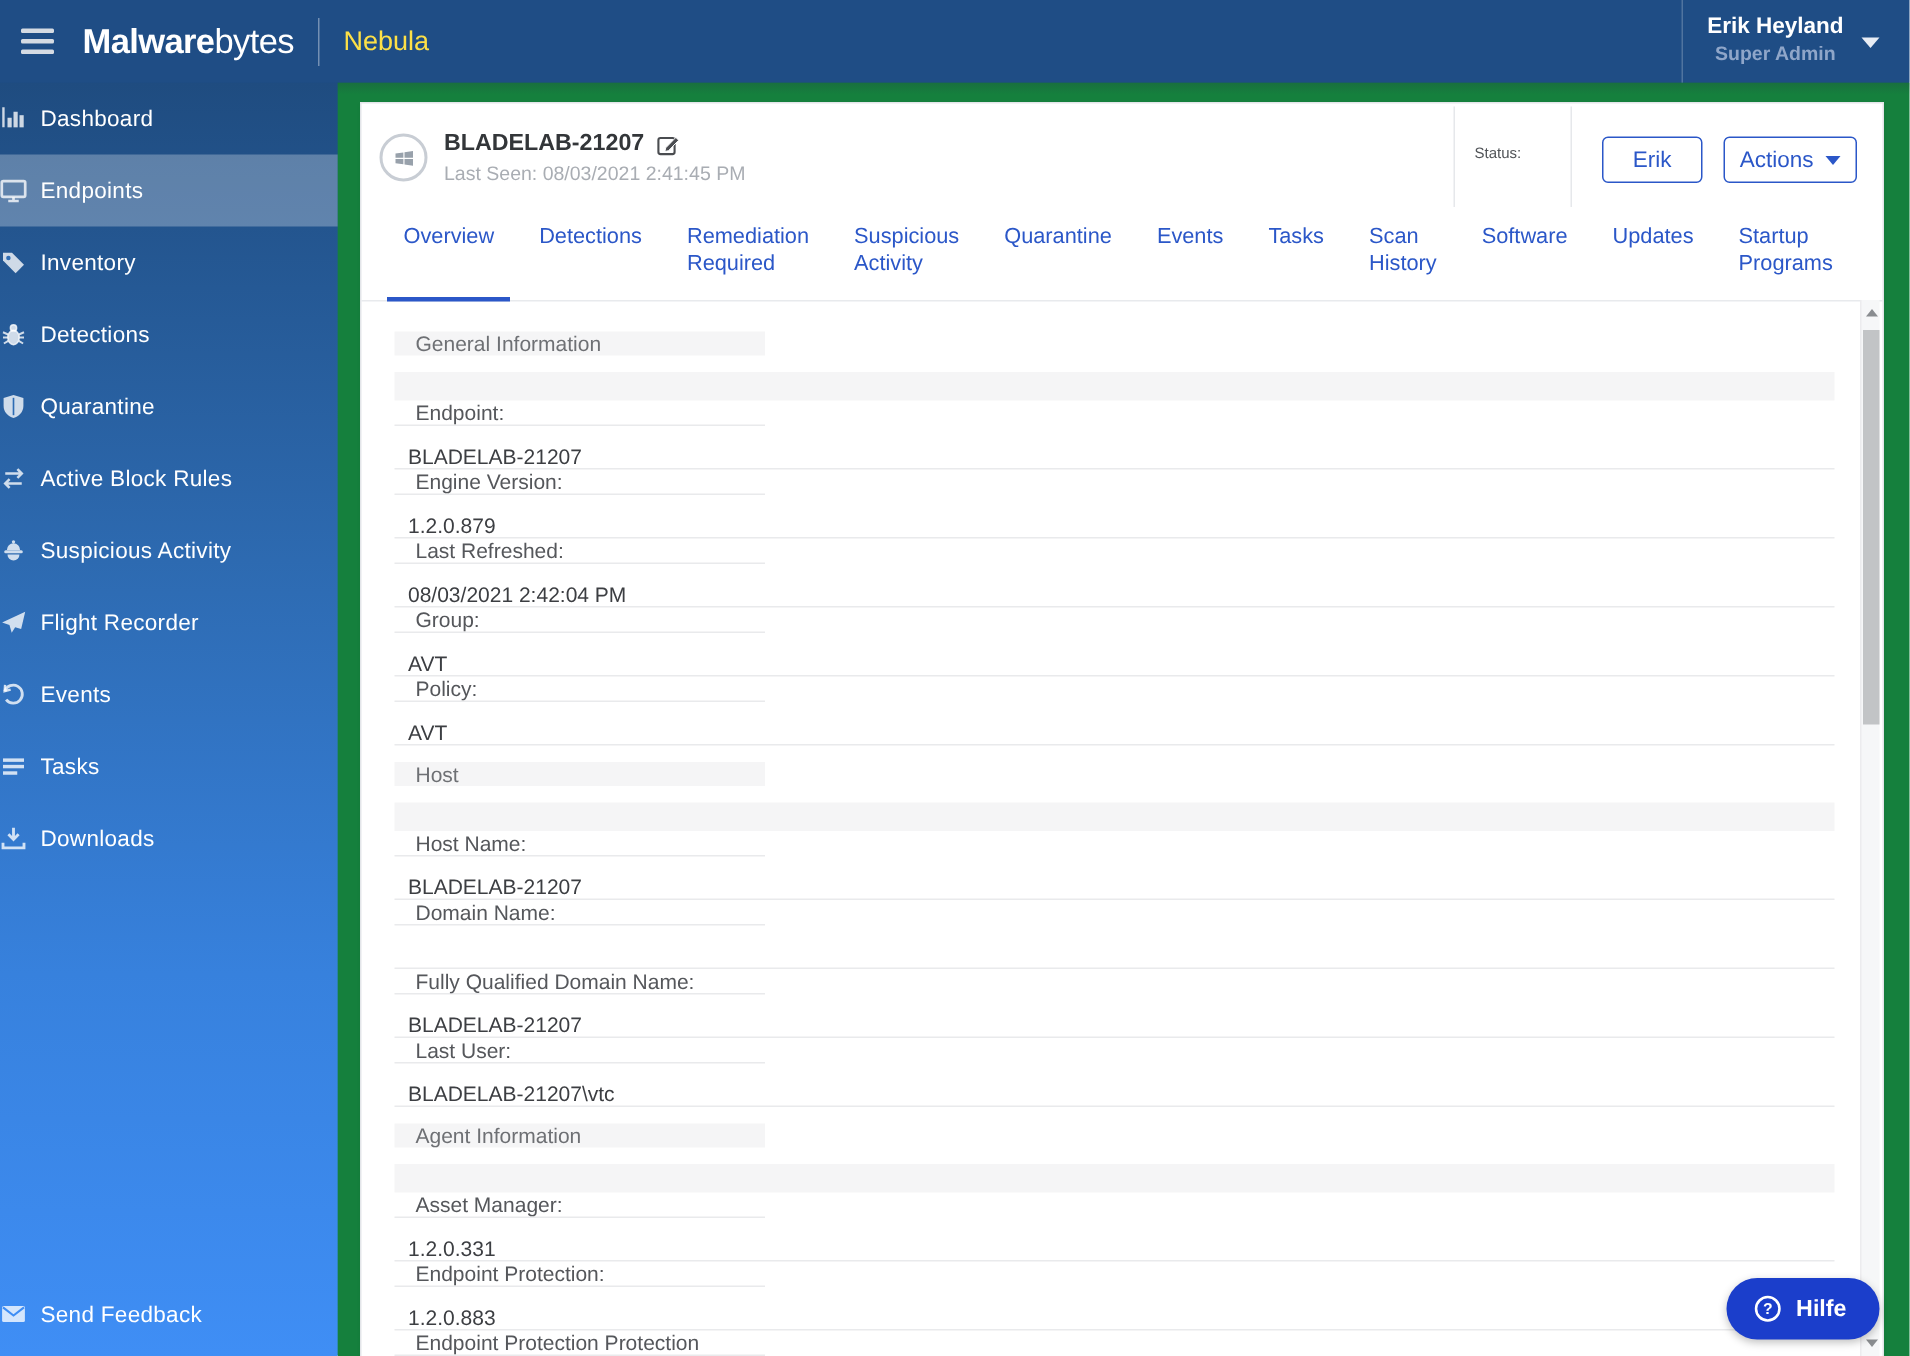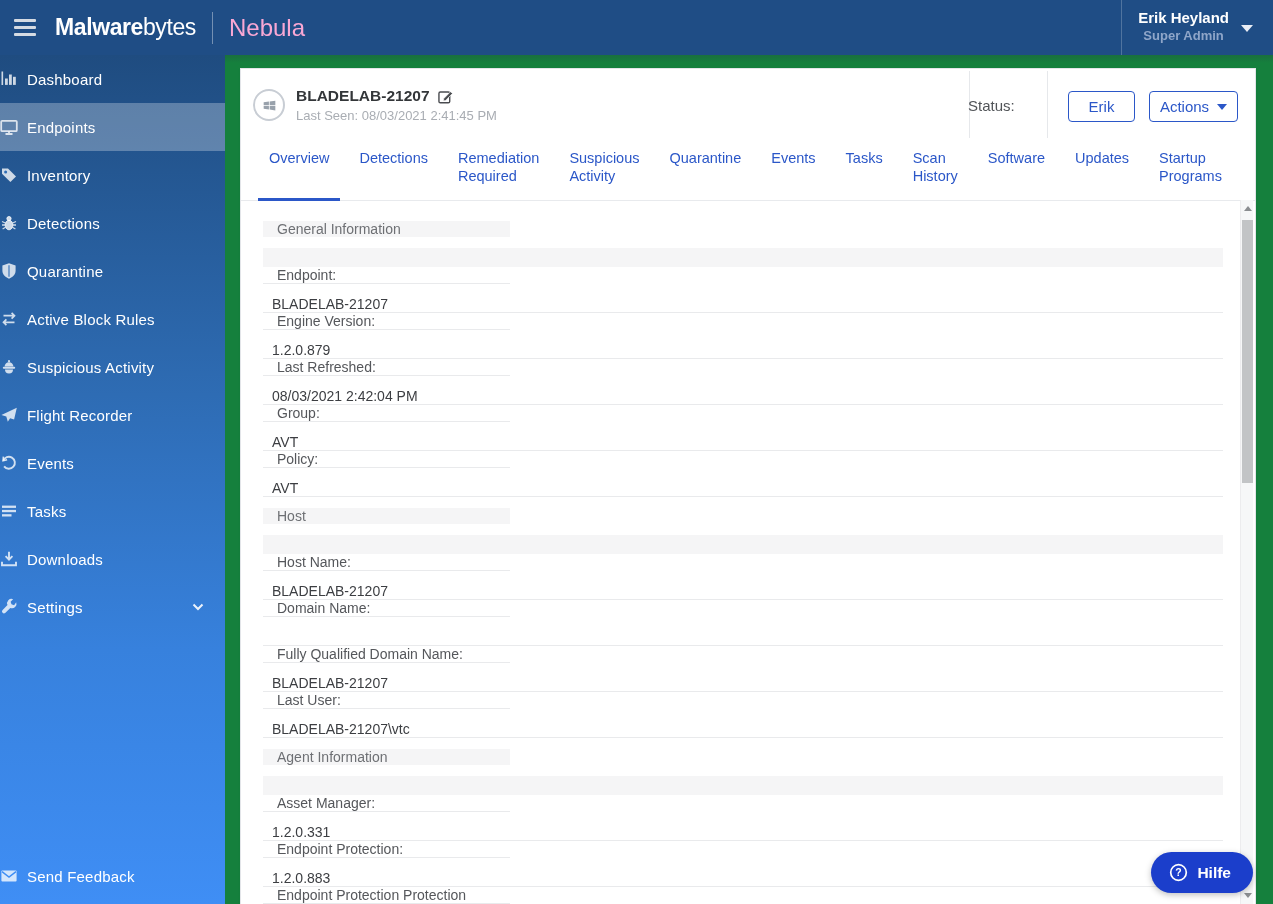--- a/index.html
+++ b/index.html
@@ -8,21 +8,21 @@
 
   
   .topbar { position: fixed; top: 0; left: 0; width: 1273px; height: 55px;
     background: #1f4d85; display: flex; align-items: center; z-index: 40; }
   .hamburger { margin-left: 14px; width: 22px; cursor: pointer; }
   .hamburger div { height: 3px; background: #d5dbe3; border-radius: 1px; margin: 4px 0; }
   .brand { margin-left: 19px; color: #fff; font-size: 23px; letter-spacing: -0.4px; white-space: nowrap; }
   .brand .bold { font-weight: 700; }
   .brand .light { font-weight: 400; }
   .brand-divider { width: 1px; height: 32px; background: rgba(255,255,255,0.38); margin: 0 16px; }
-  .product { color: #f9a8d4; font-size: 24px; font-weight: 400; }
+  .product { color: #fde047; font-size: 18px; font-weight: 400; }
   .user-sep { position: absolute; left: 1121px; top: 0; height: 55px; width: 1px; background: rgba(255,255,255,0.22); }
   .userblock { position: absolute; right: 44px; top: 8px; text-align: center; cursor: pointer; }
   .user-name { color: #fff; font-size: 15px; font-weight: 600; line-height: 19px; }
   .user-role { color: #8fa6c9; font-size: 13px; font-weight: 600; line-height: 17px; }
   .user-caret { position: absolute; right: 20px; top: 25px; width: 0; height: 0;
     border-left: 6px solid transparent; border-right: 6px solid transparent; border-top: 7px solid #e8edf5; }
 
   
   .sidebar { position: fixed; left: 0; top: 55px; width: 225px; height: 849px;
     background: linear-gradient(180deg, #1f4c80 0%, #2e6cb4 40%, #3781dd 70%, #3f8ef5 100%);
@@ -49,21 +49,21 @@
   .avatar { position: absolute; left: 12px; top: 20px; width: 32px; height: 32px; border-radius: 50%;
     border: 2px solid #c8cdd4; display: flex; align-items: center; justify-content: center; color: #98a1ab; }
   .avatar svg { width: 15px; height: 15px; }
   .head-titles { position: absolute; left: 55px; top: 18px; }
   .endpoint-title { font-size: 15.5px; font-weight: 600; color: #333639; display: flex; align-items: center; }
   .edit-ic { margin-left: 8px; width: 15px; height: 15px; color: #4a4c50; cursor: pointer; }
   .edit-ic svg { width: 15px; height: 15px; }
   .last-seen { margin-top: 3px; font-size: 13px; color: #a9adb3; }
   .vdiv { position: absolute; top: 2px; height: 67px; width: 1px; background: #e6e8eb; }
   .vdiv1 { left: 728px; } .vdiv2 { left: 806px; }
-  .status-label { position: absolute; left: 727px; top: 28px; font-size: 15px; color: #515458; }
+  .status-label { position: absolute; left: 742px; top: 28px; font-size: 10px; color: #515458; }
   .btn { position: absolute; top: 22px; height: 31px; border: 1px solid #2b57c8; border-radius: 4px;
     background: #fff; color: #2b57c8; font-size: 15px; font-family: inherit;
     display: inline-flex; align-items: center; justify-content: center; cursor: pointer; }
   .btn-move { left: 827px; width: 67px; }
   .btn-actions { left: 908px; width: 89px; gap: 8px; }
   .caret-sm { width: 0; height: 0; border-left: 5px solid transparent; border-right: 5px solid transparent;
     border-top: 6px solid #2b57c8; margin-top: 1px; }
 
   
   .tabs { position: relative; height: 61px; border-bottom: 1px solid #e8eaed;
@@ -221,31 +221,20 @@
       </div>
       <div class="nav-item">
         <span class="ico">
           <svg viewBox="0 0 18 18" fill="none" stroke="currentColor" stroke-width="1.9">
             <path d="M9 1.8 v7.6 M5.6 6.2 l3.4 3.4 3.4 -3.4"></path>
             <path d="M2 11.8 v3.4 h14 v-3.4"></path>
           </svg>
         </span>
         <span>Downloads</span>
       </div>
-      <div class="nav-item">
-        <span class="ico">
-          <svg viewBox="0 0 18 18" fill="currentColor">
-            <path d="M16.2 4.3 a4.4 4.4 0 0 1 -5.9 5.6 l-5.1 5.1 a2 2 0 0 1 -2.8 -2.8 l5.1 -5.1 A4.4 4.4 0 0 1 13.1 1.2 L10.6 3.7 l0.9 2.6 2.6 0.9 z"></path>
-          </svg>
-        </span>
-        <span>Settings</span>
-        <span class="chev"><svg viewBox="0 0 14 14" fill="none" stroke="currentColor" stroke-width="2">
-            <path d="M2.5 4.5 l4.5 4.5 4.5 -4.5"></path>
-          </svg></span>
-      </div>
     </div>
   <div class="nav-footer" id="sidebar-footer">
       <div class="nav-item">
         <span class="ico">
           <svg viewBox="0 0 18 18">
             <rect x="1.4" y="3.6" width="15.2" height="10.8" rx="1" fill="currentColor"></rect>
             <path d="M2 4.6 l7 5.4 7 -5.4" fill="none" stroke="#3f8ef5" stroke-width="1.4"></path>
           </svg>
         </span>
         <span>Send Feedback</span>

